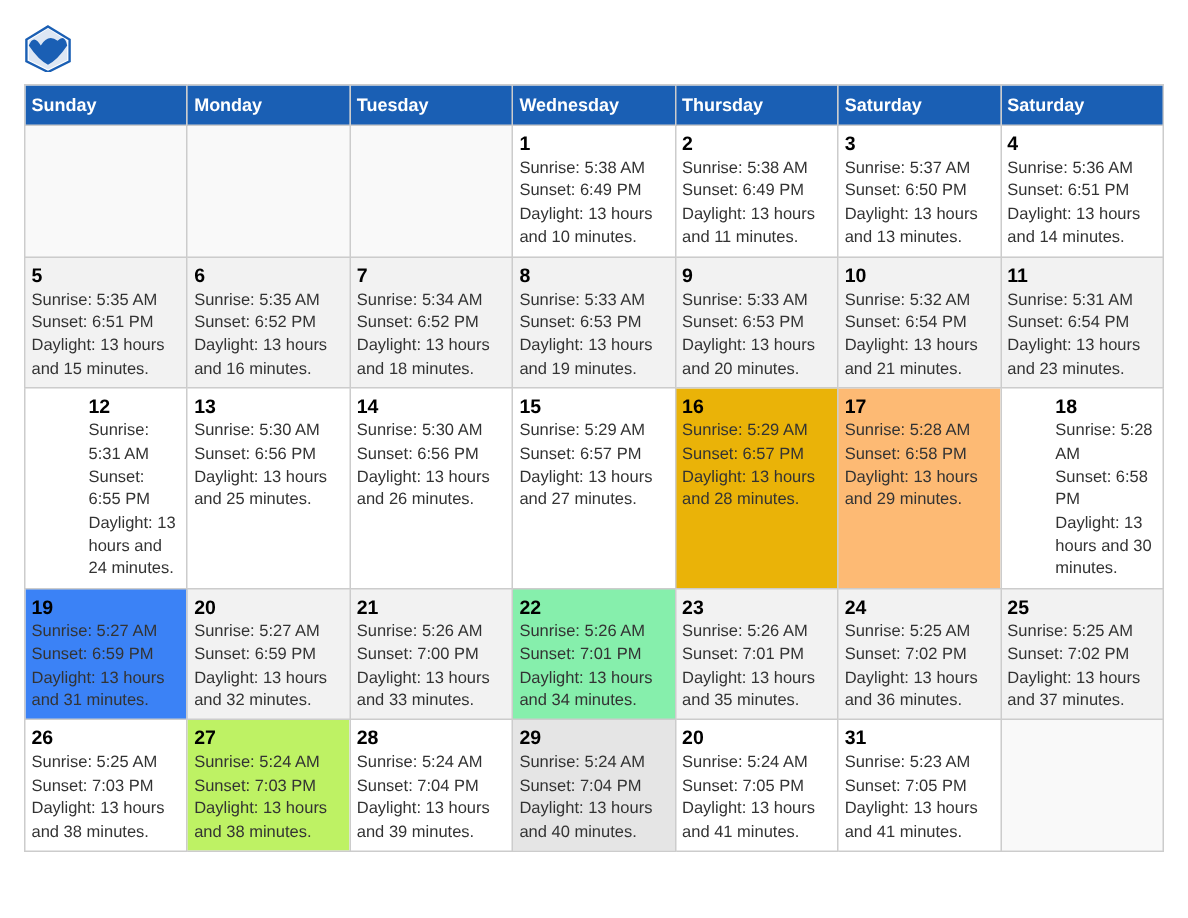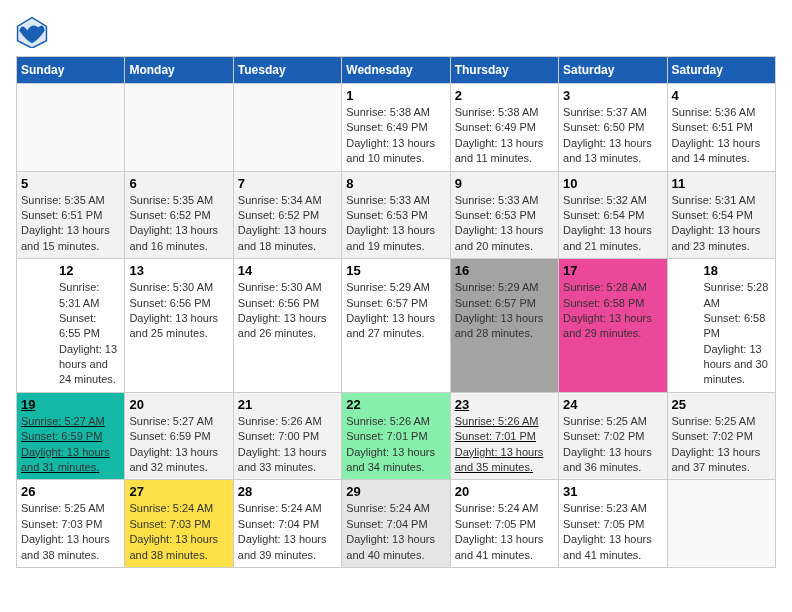--- a/index.html
+++ b/index.html
@@ -190,69 +190,69 @@
           <div class="day-info">Sunrise: 5:30 AM<br>Sunset: 6:56 PM<br>Daylight: 13 hours and 25 minutes.</div>
         </td>
         <td style="background-color: rgb(255, 255, 255);">
           <div class="day-number">14</div>
           <div class="day-info">Sunrise: 5:30 AM<br>Sunset: 6:56 PM<br>Daylight: 13 hours and 26 minutes.</div>
         </td>
         <td style="background-color: rgb(255, 255, 255); margin-left: 21px;">
           <div class="day-number">15</div>
           <div class="day-info">Sunrise: 5:29 AM<br>Sunset: 6:57 PM<br>Daylight: 13 hours and 27 minutes.</div>
         </td>
-        <td style="background-color: #a3a3a3;">
+        <td style="background-color: #eab308;">
           <div class="day-number">16</div>
           <div class="day-info">Sunrise: 5:29 AM<br>Sunset: 6:57 PM<br>Daylight: 13 hours and 28 minutes.</div>
         </td>
-        <td style="background-color: #ec4899;">
+        <td style="background-color: #fdba74;">
           <div class="day-number">17</div>
           <div class="day-info">Sunrise: 5:28 AM<br>Sunset: 6:58 PM<br>Daylight: 13 hours and 29 minutes.</div>
         </td>
         <td style="background-color: rgb(255, 255, 255); padding-left: 36px;">
           <div class="day-number">18</div>
           <div class="day-info">Sunrise: 5:28 AM<br>Sunset: 6:58 PM<br>Daylight: 13 hours and 30 minutes.</div>
         </td>
       </tr>
       <tr>
-        <td style="background-color: #14b8a6; text-decoration: underline;">
+        <td style="background-color: #3b82f6;">
           <div class="day-number">19</div>
           <div class="day-info">Sunrise: 5:27 AM<br>Sunset: 6:59 PM<br>Daylight: 13 hours and 31 minutes.</div>
         </td>
         <td style="background-color: rgb(242, 242, 242);">
           <div class="day-number">20</div>
           <div class="day-info">Sunrise: 5:27 AM<br>Sunset: 6:59 PM<br>Daylight: 13 hours and 32 minutes.</div>
         </td>
         <td style="background-color: rgb(242, 242, 242);">
           <div class="day-number">21</div>
           <div class="day-info">Sunrise: 5:26 AM<br>Sunset: 7:00 PM<br>Daylight: 13 hours and 33 minutes.</div>
         </td>
         <td style="background-color: #86efac;">
           <div class="day-number">22</div>
           <div class="day-info">Sunrise: 5:26 AM<br>Sunset: 7:01 PM<br>Daylight: 13 hours and 34 minutes.</div>
         </td>
-        <td style="background-color: rgb(242, 242, 242); text-decoration: underline;">
+        <td style="background-color: rgb(242, 242, 242);">
           <div class="day-number">23</div>
           <div class="day-info">Sunrise: 5:26 AM<br>Sunset: 7:01 PM<br>Daylight: 13 hours and 35 minutes.</div>
         </td>
         <td style="background-color: rgb(242, 242, 242);">
           <div class="day-number">24</div>
           <div class="day-info">Sunrise: 5:25 AM<br>Sunset: 7:02 PM<br>Daylight: 13 hours and 36 minutes.</div>
         </td>
         <td style="background-color: rgb(242, 242, 242);">
           <div class="day-number">25</div>
           <div class="day-info">Sunrise: 5:25 AM<br>Sunset: 7:02 PM<br>Daylight: 13 hours and 37 minutes.</div>
         </td>
       </tr>
       <tr>
         <td style="background-color: rgb(255, 255, 255);">
           <div class="day-number">26</div>
           <div class="day-info">Sunrise: 5:25 AM<br>Sunset: 7:03 PM<br>Daylight: 13 hours and 38 minutes.</div>
         </td>
-        <td style="background-color: #fde047;">
+        <td style="background-color: #bef264;">
           <div class="day-number">27</div>
           <div class="day-info">Sunrise: 5:24 AM<br>Sunset: 7:03 PM<br>Daylight: 13 hours and 38 minutes.</div>
         </td>
         <td style="background-color: rgb(255, 255, 255);">
           <div class="day-number">28</div>
           <div class="day-info">Sunrise: 5:24 AM<br>Sunset: 7:04 PM<br>Daylight: 13 hours and 39 minutes.</div>
         </td>
         <td style="background-color: #e5e5e5;">
           <div class="day-number">29</div>
           <div class="day-info">Sunrise: 5:24 AM<br>Sunset: 7:04 PM<br>Daylight: 13 hours and 40 minutes.</div>

